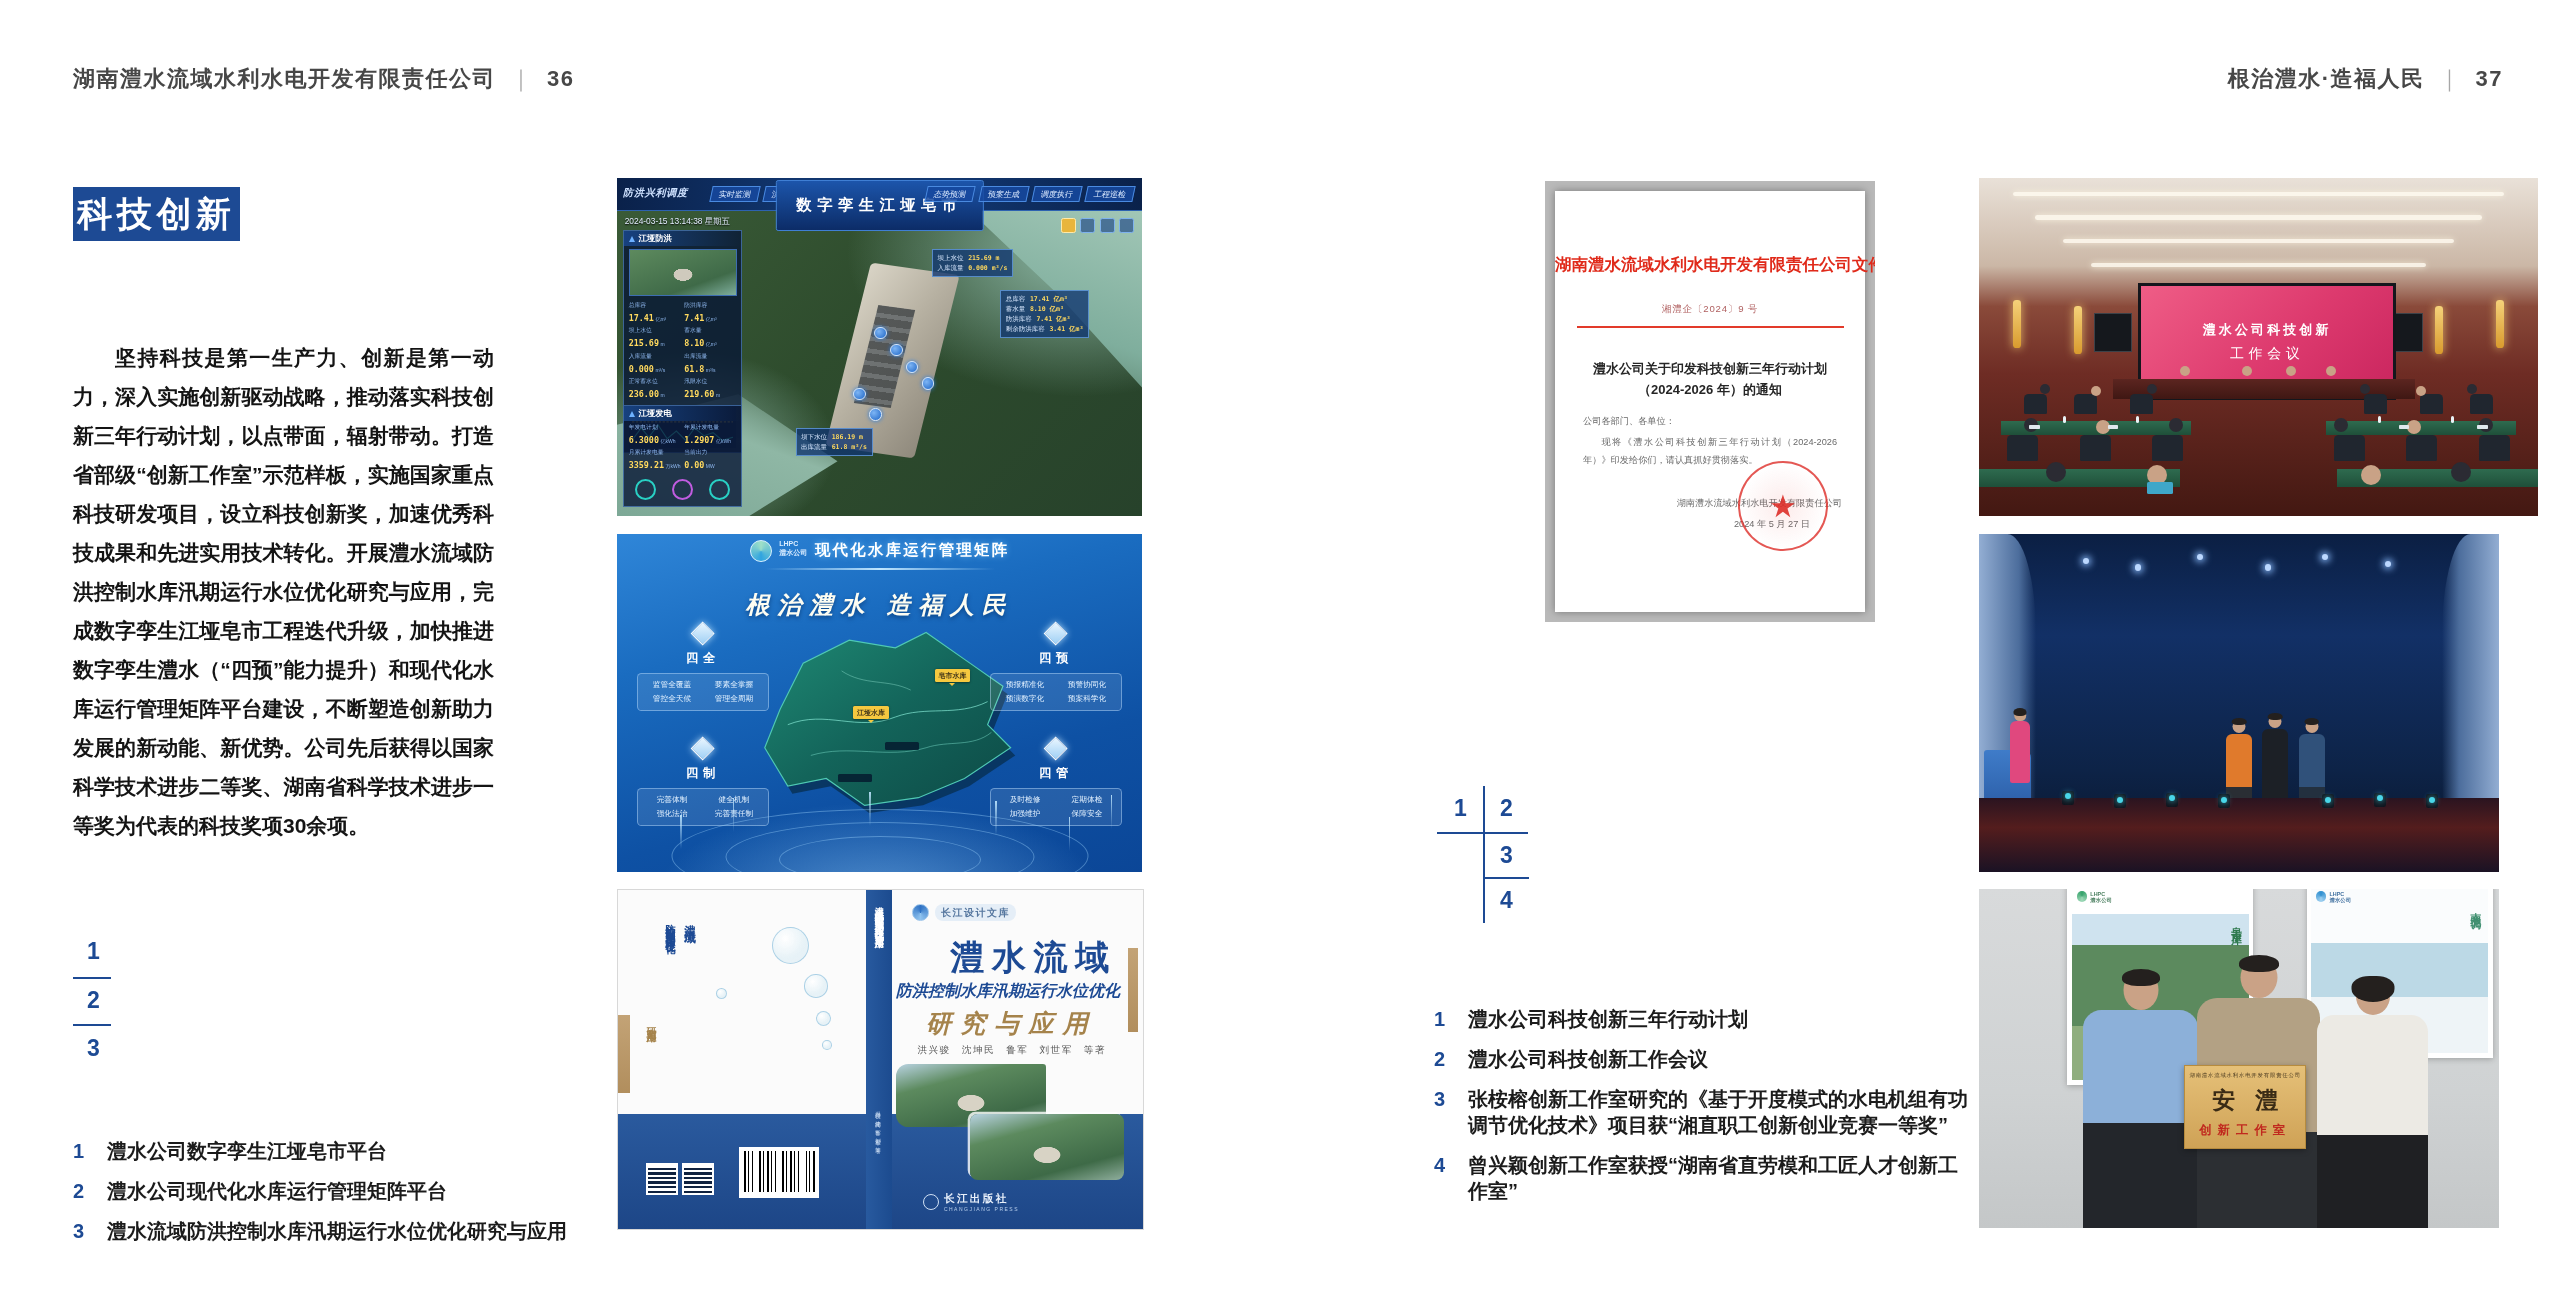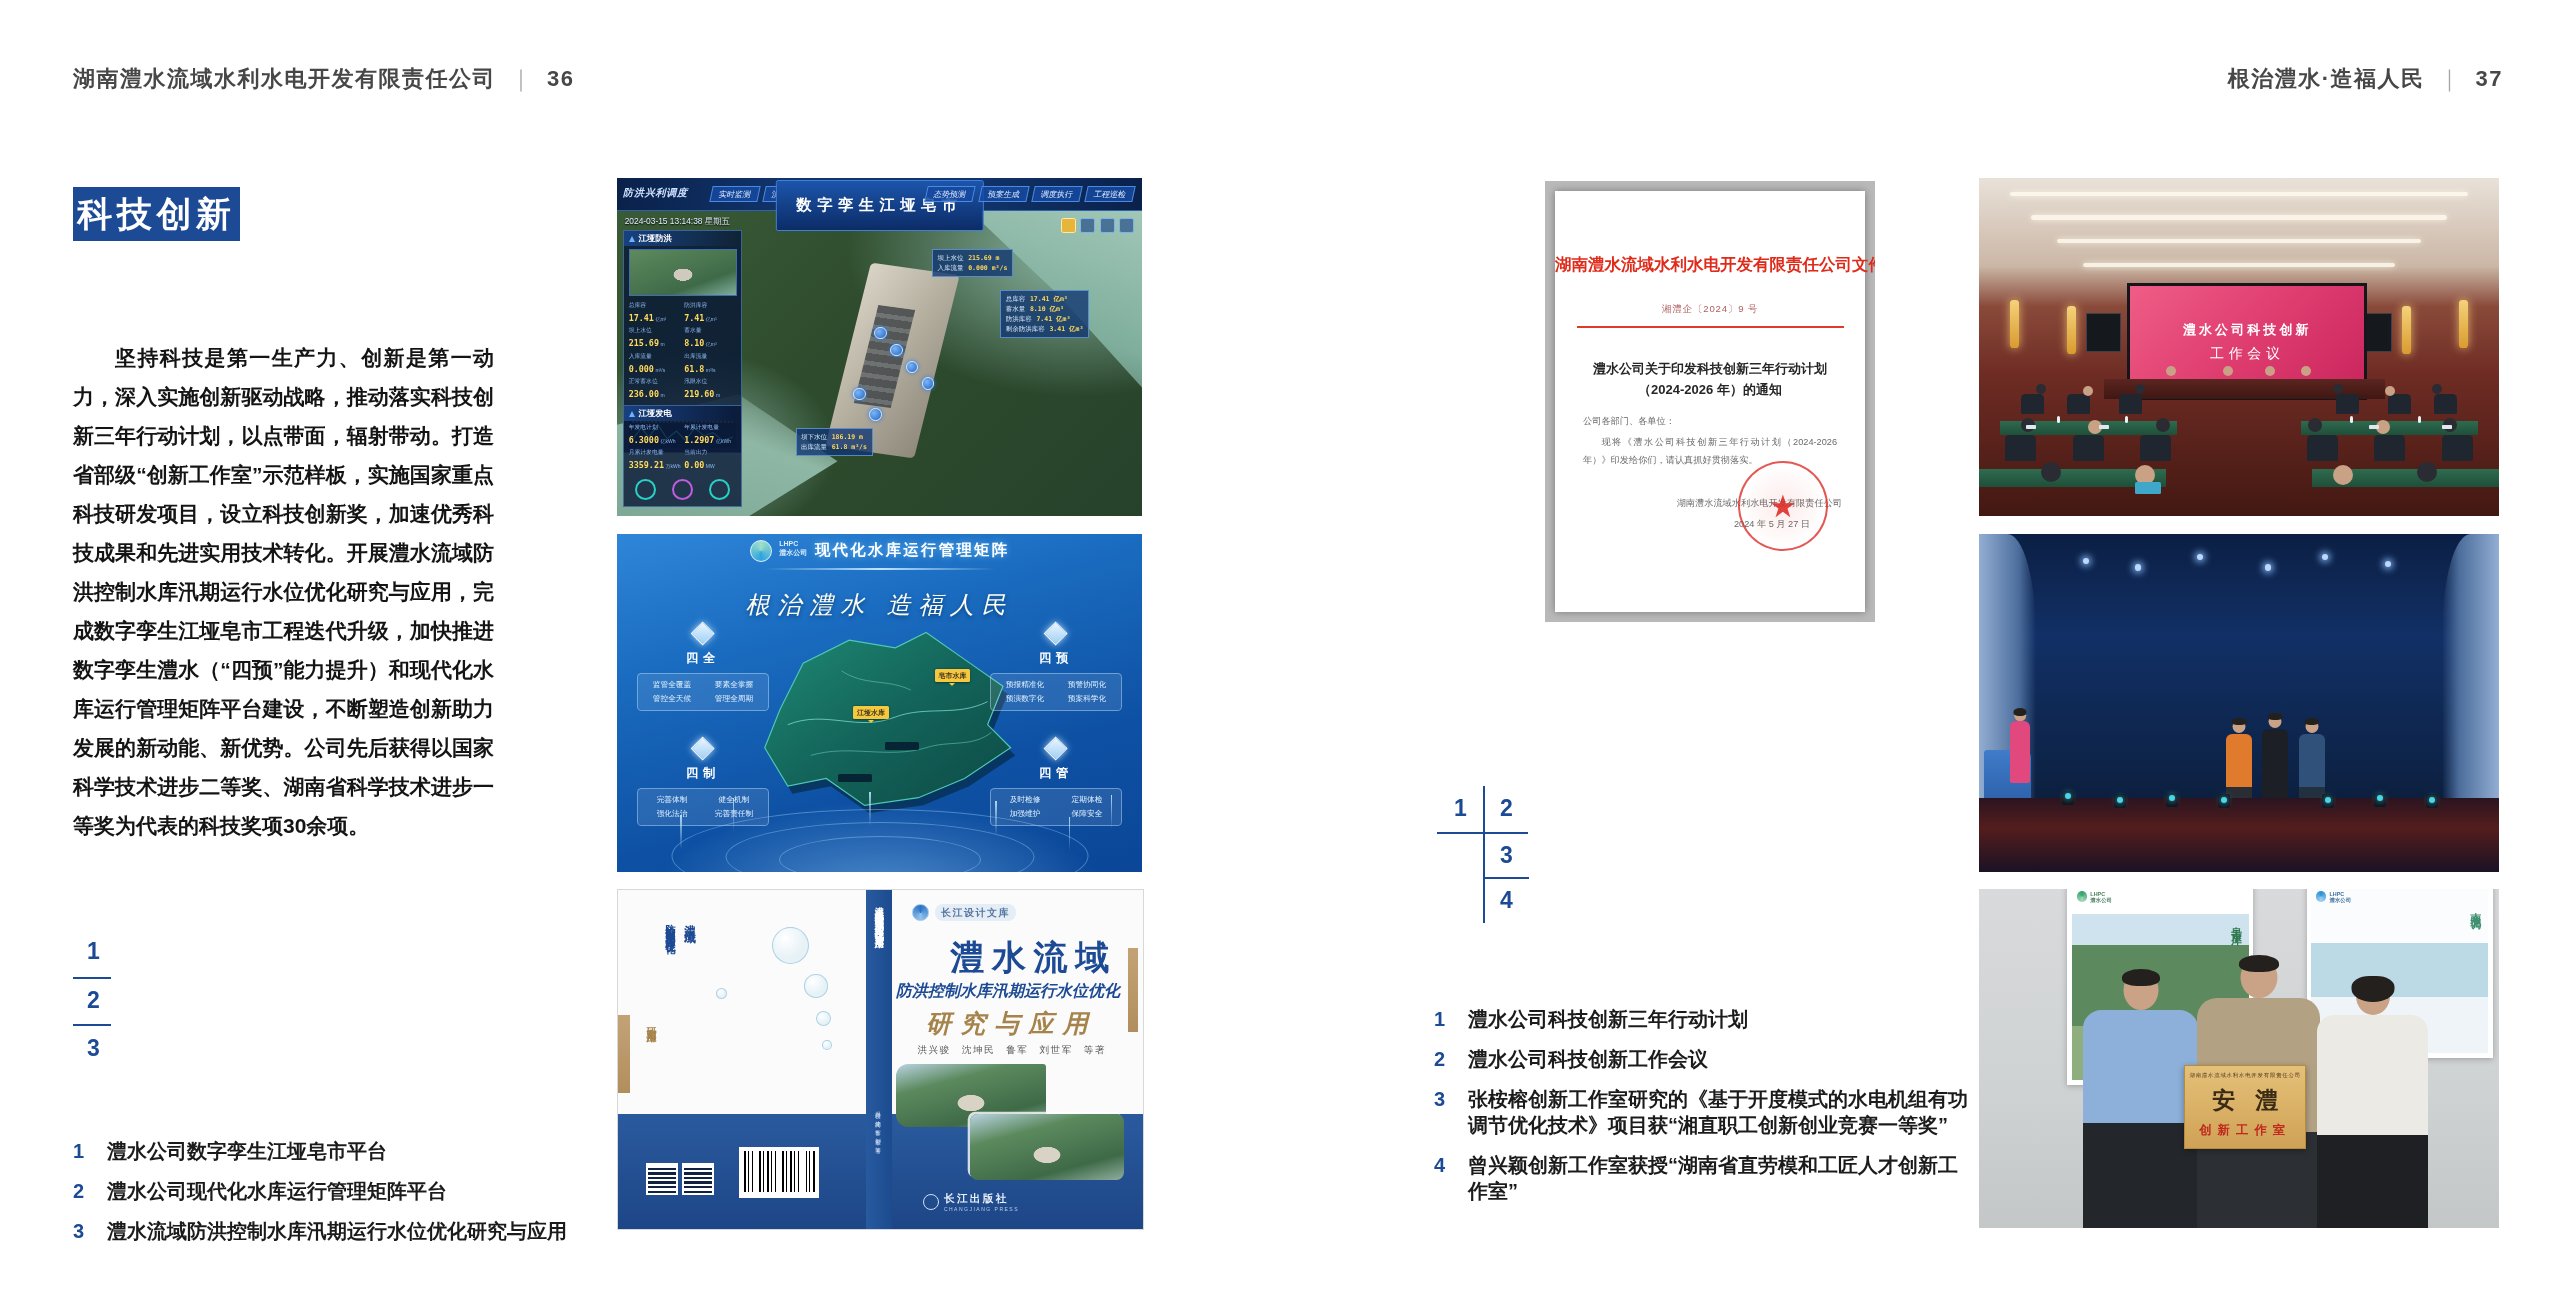--- a/index.html
+++ b/index.html
@@ -79,21 +79,21 @@
   
   .mx{background:
       radial-gradient(322px 138px at 50% 108%, rgba(150,210,255,.5), rgba(150,210,255,0) 70%),
       linear-gradient(165deg,#2f86d8 0%,#1a6cc0 30%,#0e51a4 68%,#0b4697 100%);}
   .mx-head{position:absolute;left:50%;top:6.1px;transform:translateX(-50%);display:flex;align-items:flex-start;gap:7.7px;white-space:nowrap;}
   .mx-logo{width:20px;height:20px;border-radius:50%;background:conic-gradient(#9fe0c8,#2fa3e0,#9fe0c8);border:1.5px solid #d9f2ff;}
   .mx-logo-t{font-size:7px;color:#d9ecff;line-height:8.4px;font-weight:700;}
   .mx-title{font-size:15.4px;font-weight:700;color:#ffffff;letter-spacing:2.3px;text-shadow:0 0 6.1px rgba(120,200,255,.8);}
   .mx-headbar{position:absolute;left:50%;top:34px;transform:translateX(-50%);width:230px;height:2.3px;
       background:linear-gradient(90deg,rgba(160,220,255,0),#bfe6ff,rgba(160,220,255,0));}
-  .mx-slogan{position:absolute;left:50%;top:55px;transform:translateX(-50%);font-size:24px;font-weight:400;font-style:italic;
+  .mx-slogan{position:absolute;left:50%;top:55px;transform:translateX(-50%);font-size:24px;font-weight:700;font-style:italic;
       color:#fdfdf2;letter-spacing:7.7px;white-space:nowrap;text-shadow:0 1.5px 4.6px rgba(0,40,90,.6);}
   .mx-map{position:absolute;left:50%;top:54%;transform:translate(-50%,-50%);}
   .mx-panel{position:absolute;width:132px;text-align:center;}
   .mx-pic{width:15.4px;height:15.4px;margin:0 auto;background:linear-gradient(135deg,#eaf6ff,#9fd0f5);transform:rotate(45deg);
       box-shadow:0 0 7.7px rgba(190,230,255,.9);border:0.8px solid #ffffff;}
   .mx-pname{margin-top:7.7px;font-size:12.3px;font-weight:700;color:#ffffff;letter-spacing:4.6px;}
   .mx-items{margin-top:6.1px;background:rgba(255,255,255,.10);border:0.8px solid rgba(190,225,255,.45);border-radius:4.6px;
       padding:5.4px 4.6px;display:grid;grid-template-columns:1fr 1fr;gap:4.6px 3.1px;}
   .mx-item{font-size:7.7px;color:#e2f1ff;white-space:nowrap;}
   .mx-mark{position:absolute;background:#f6c83f;color:#41351a;font-size:7px;font-weight:700;padding:1.5px 3.8px;border-radius:1.5px;
@@ -523,21 +523,21 @@
     <div class="cap">
       <span class="no">3</span>
       <span class="txt">张桉榕创新工作室研究的《基于开度模式的水电机组有功调节优化技术》项目获“湘直职工创新创业竞赛一等奖”</span>
     </div>
     <div class="cap">
       <span class="no">4</span>
       <span class="txt">曾兴颖创新工作室获授“湖南省直劳模和工匠人才创新工作室”</span>
     </div>
   </div>
 
-  <div class="fig mt" style="left:1979px;top:178px;width:520px;height:338px;">
+  <div class="fig mt" style="left:1979px;top:178px;width:520px;height:338px;padding-left:39px;">
     <div class="mt-strip" style="left:6%;right:6%;top:4%;"></div>
     <div class="mt-strip" style="left:10%;right:10%;top:11%;"></div>
     <div class="mt-strip" style="left:15%;right:15%;top:18%;"></div>
     <div class="mt-strip" style="left:20%;right:20%;top:25%;"></div>
     <div class="mt-sconce" style="left:6%;top:36%;"></div>
     <div class="mt-sconce" style="left:17%;top:38%;"></div>
     <div class="mt-sconce" style="right:6%;top:36%;"></div>
     <div class="mt-sconce" style="right:17%;top:38%;"></div>
     <div class="mt-tv" style="left:20.5%;top:40%;"></div>
     <div class="mt-tv" style="right:20.5%;top:40%;"></div>

